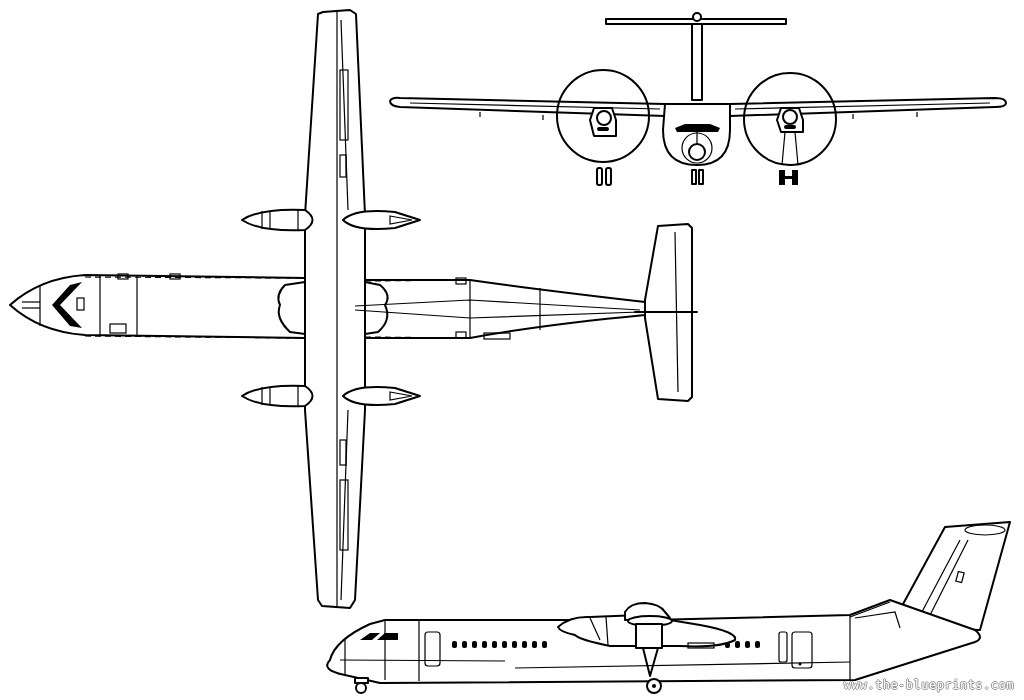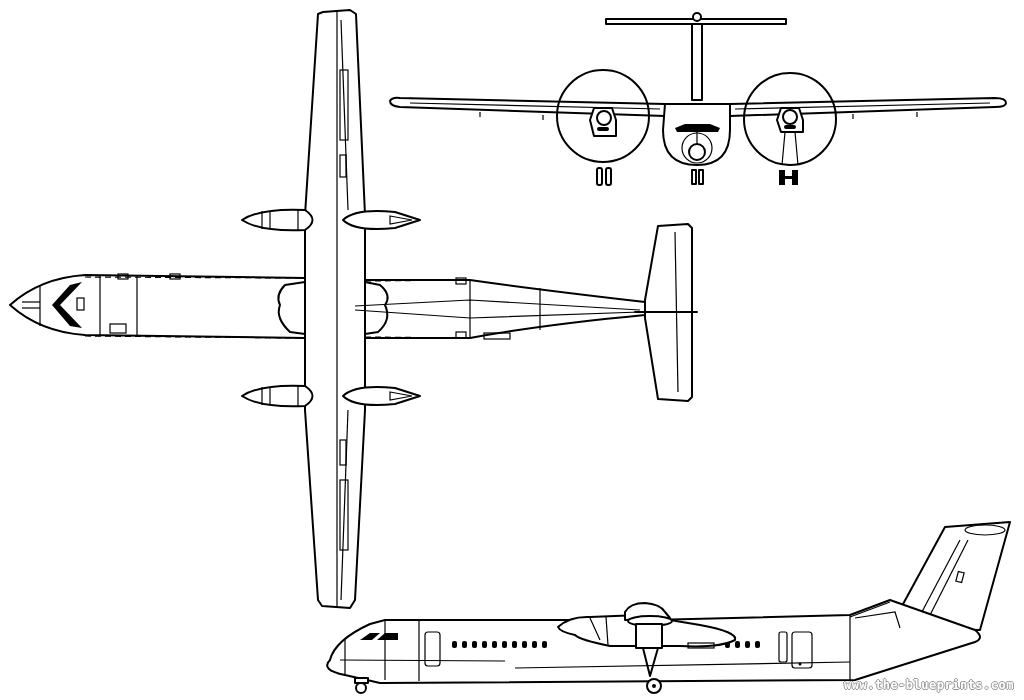--- a/index.html
+++ b/index.html
@@ -4,21 +4,21 @@
 <style>
   html, body { margin: 0; padding: 0; background: #ffffff; }
   body { width: 1024px; height: 700px; position: relative; overflow: hidden; font-family: "DejaVu Sans", sans-serif; }
   svg { position: absolute; left: 0; top: 0; }
   .ln { fill: none; stroke: #000; stroke-width: 2; stroke-linejoin: round; stroke-linecap: round; }
   .fl { fill: #fff; stroke: #000; stroke-width: 2; stroke-linejoin: round; }
   .th { fill: none; stroke: #000; stroke-width: 1.2; }
   .dash { fill: none; stroke: #000; stroke-width: 1.2; stroke-dasharray: 6 4; }
   .blk { fill: #000; stroke: none; }
   .watermark { position: absolute; right: 10px; bottom: 8px; font-size: 12px; color: #fff; letter-spacing: 0.5px;
-               text-shadow: -1px 0 #999, 1px 0 #999, 0 -1px #999, 0 1px #999; font-family: "DejaVu Sans Mono", monospace; font-weight: bold; }
+               text-shadow: -1px 0 #999, 1px 0 #999, 0 -1px #999, 0 1px #999; font-family: "DejaVu Sans Mono", monospace; }
 </style>
 </head>
 <body>
 
 <svg width="1024" height="700" viewBox="0 0 1024 700">
 
   <g>
 
     <path class="fl" d="M323,12 L350,10 L356,14 L365,215 L365,410 L355,600 L350,608 L322,606 L318,600 L305,410 L305,215 L318,14 Z"></path>
     <line class="th" x1="337" y1="12" x2="337" y2="606"></line>

